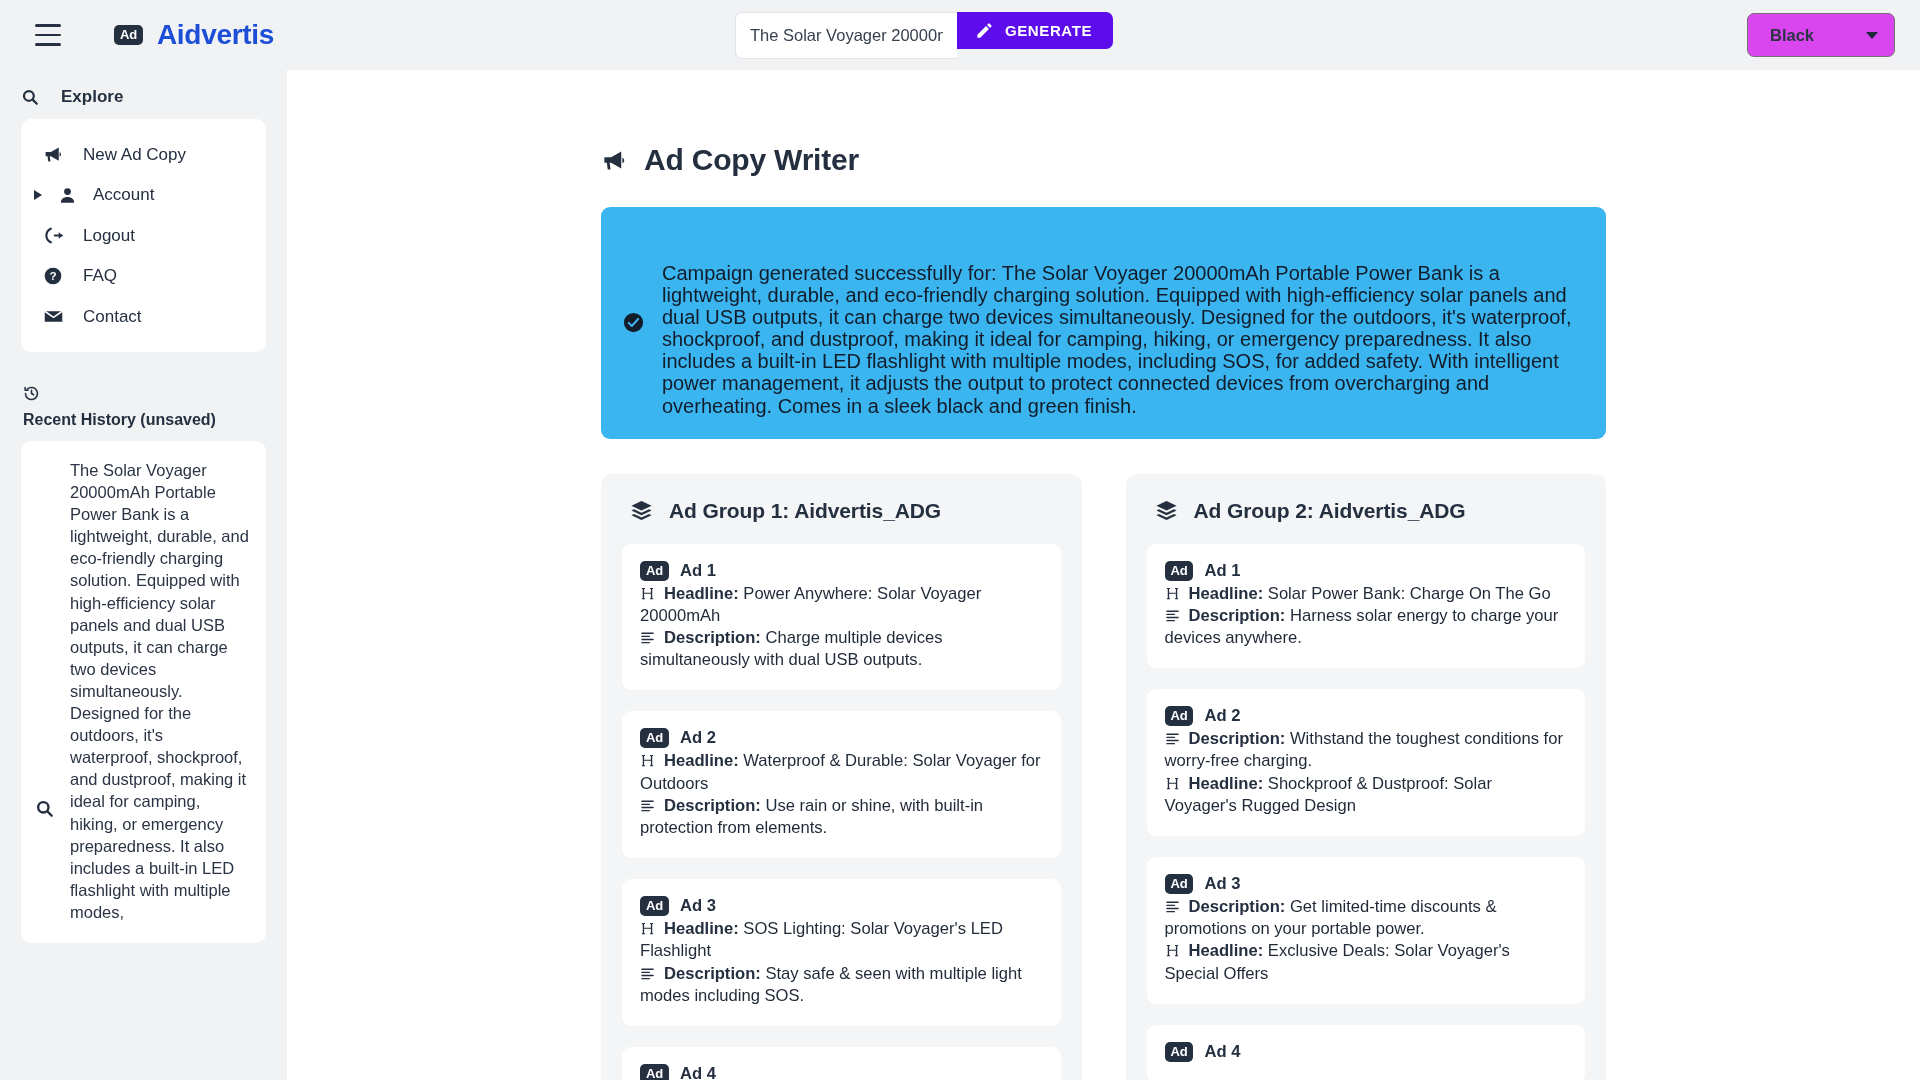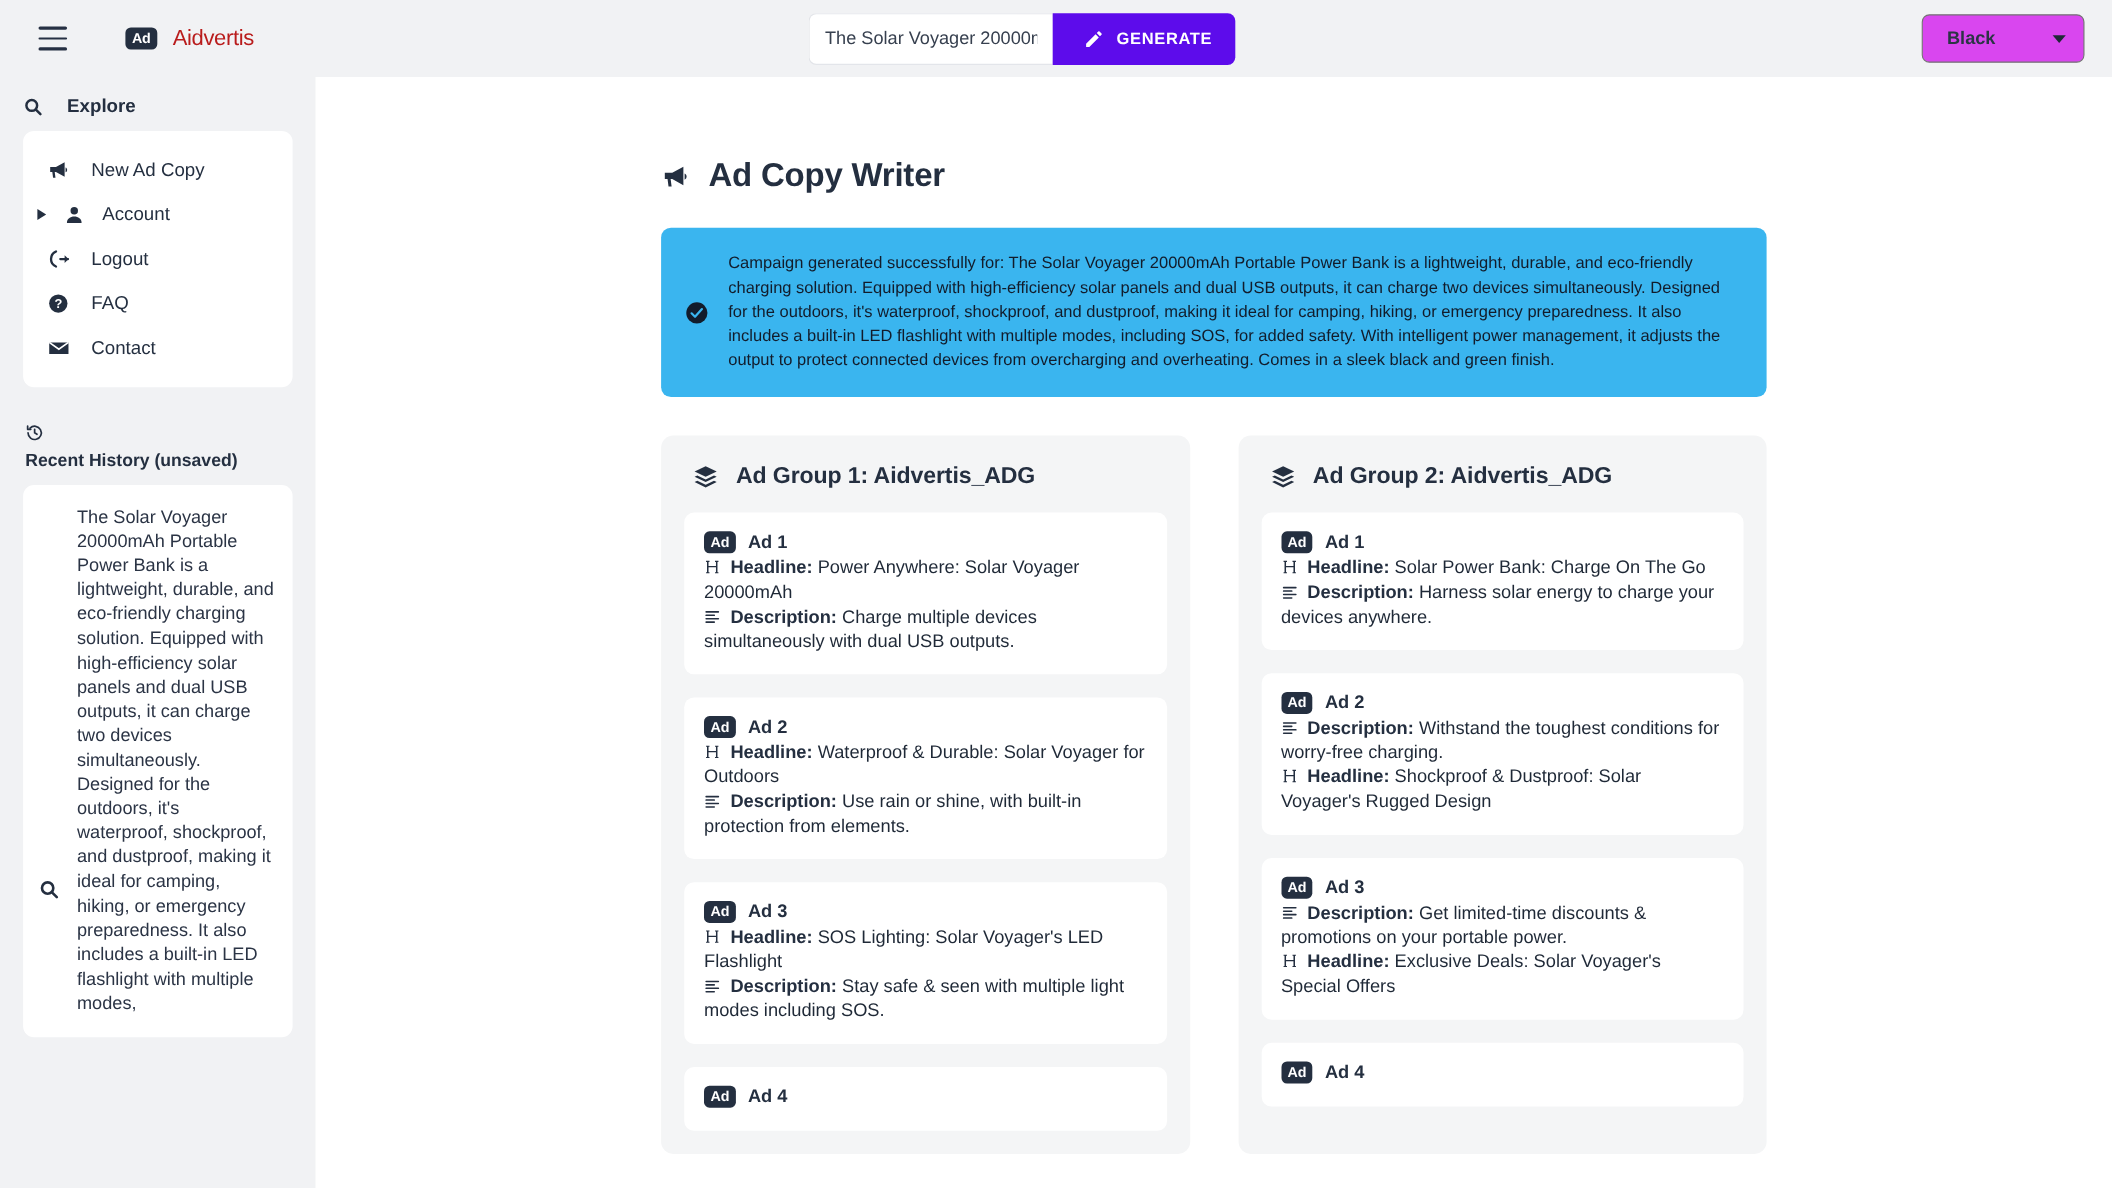--- a/index.html
+++ b/index.html
@@ -43,23 +43,23 @@
     color: #fff;
     border-radius: 5px;
     font-size: 13px;
     font-weight: bold;
     padding: 3px 6px 4px;
     line-height: 1;
     letter-spacing: -0.2px;
     display: inline-block;
   }
   .brand-name {
-    font-size: 20px;
-    font-weight: normal;
-    color: #b91c1c;
+    font-size: 28px;
+    font-weight: bold;
+    color: #1d4ed8;
     letter-spacing: -0.3px;
   }
   .search-wrap {
     position: absolute;
     left: 735px;
     display: flex;
     align-items: stretch;
     height: 47px;
   }
   .search-input {
@@ -72,22 +72,22 @@
     font-size: 16.5px;
     color: #37404f;
     padding: 0 14px;
     font-family: "Liberation Sans", sans-serif;
     outline: none;
   }
   .generate-btn {
     background: #5d0ceb;
     color: #fff;
     border: none;
-    height: 47px;
-    padding: 0 21px 0 28px;
+    height: 37px;
+    padding: 0 21px 0 18px;
     display: flex;
     align-items: center;
     gap: 11px;
     font-size: 15px;
     font-weight: bold;
     letter-spacing: 0.6px;
     cursor: pointer;
     border-radius: 0 7px 7px 0;
     font-family: "Liberation Sans", sans-serif;
   }
@@ -194,23 +194,24 @@
     margin: 30px auto 0;
     background: #3ab5ef;
     border-radius: 9px;
     display: flex;
     align-items: center;
     gap: 18px;
     padding: 22px 23px 22px 22px;
   }
   .alert-ic { flex: none; }
   .alert-text {
-    font-size: 15px;
+    font-size: 20px;
     line-height: 22.1px;
     color: #121c2b;
+    margin-top: 33px;
   }
   .groups {
     width: 1005px;
     margin: 35px auto 0;
     display: flex;
     gap: 44px;
   }
   .group {
     flex: 1;
     background: #f4f5f6;

